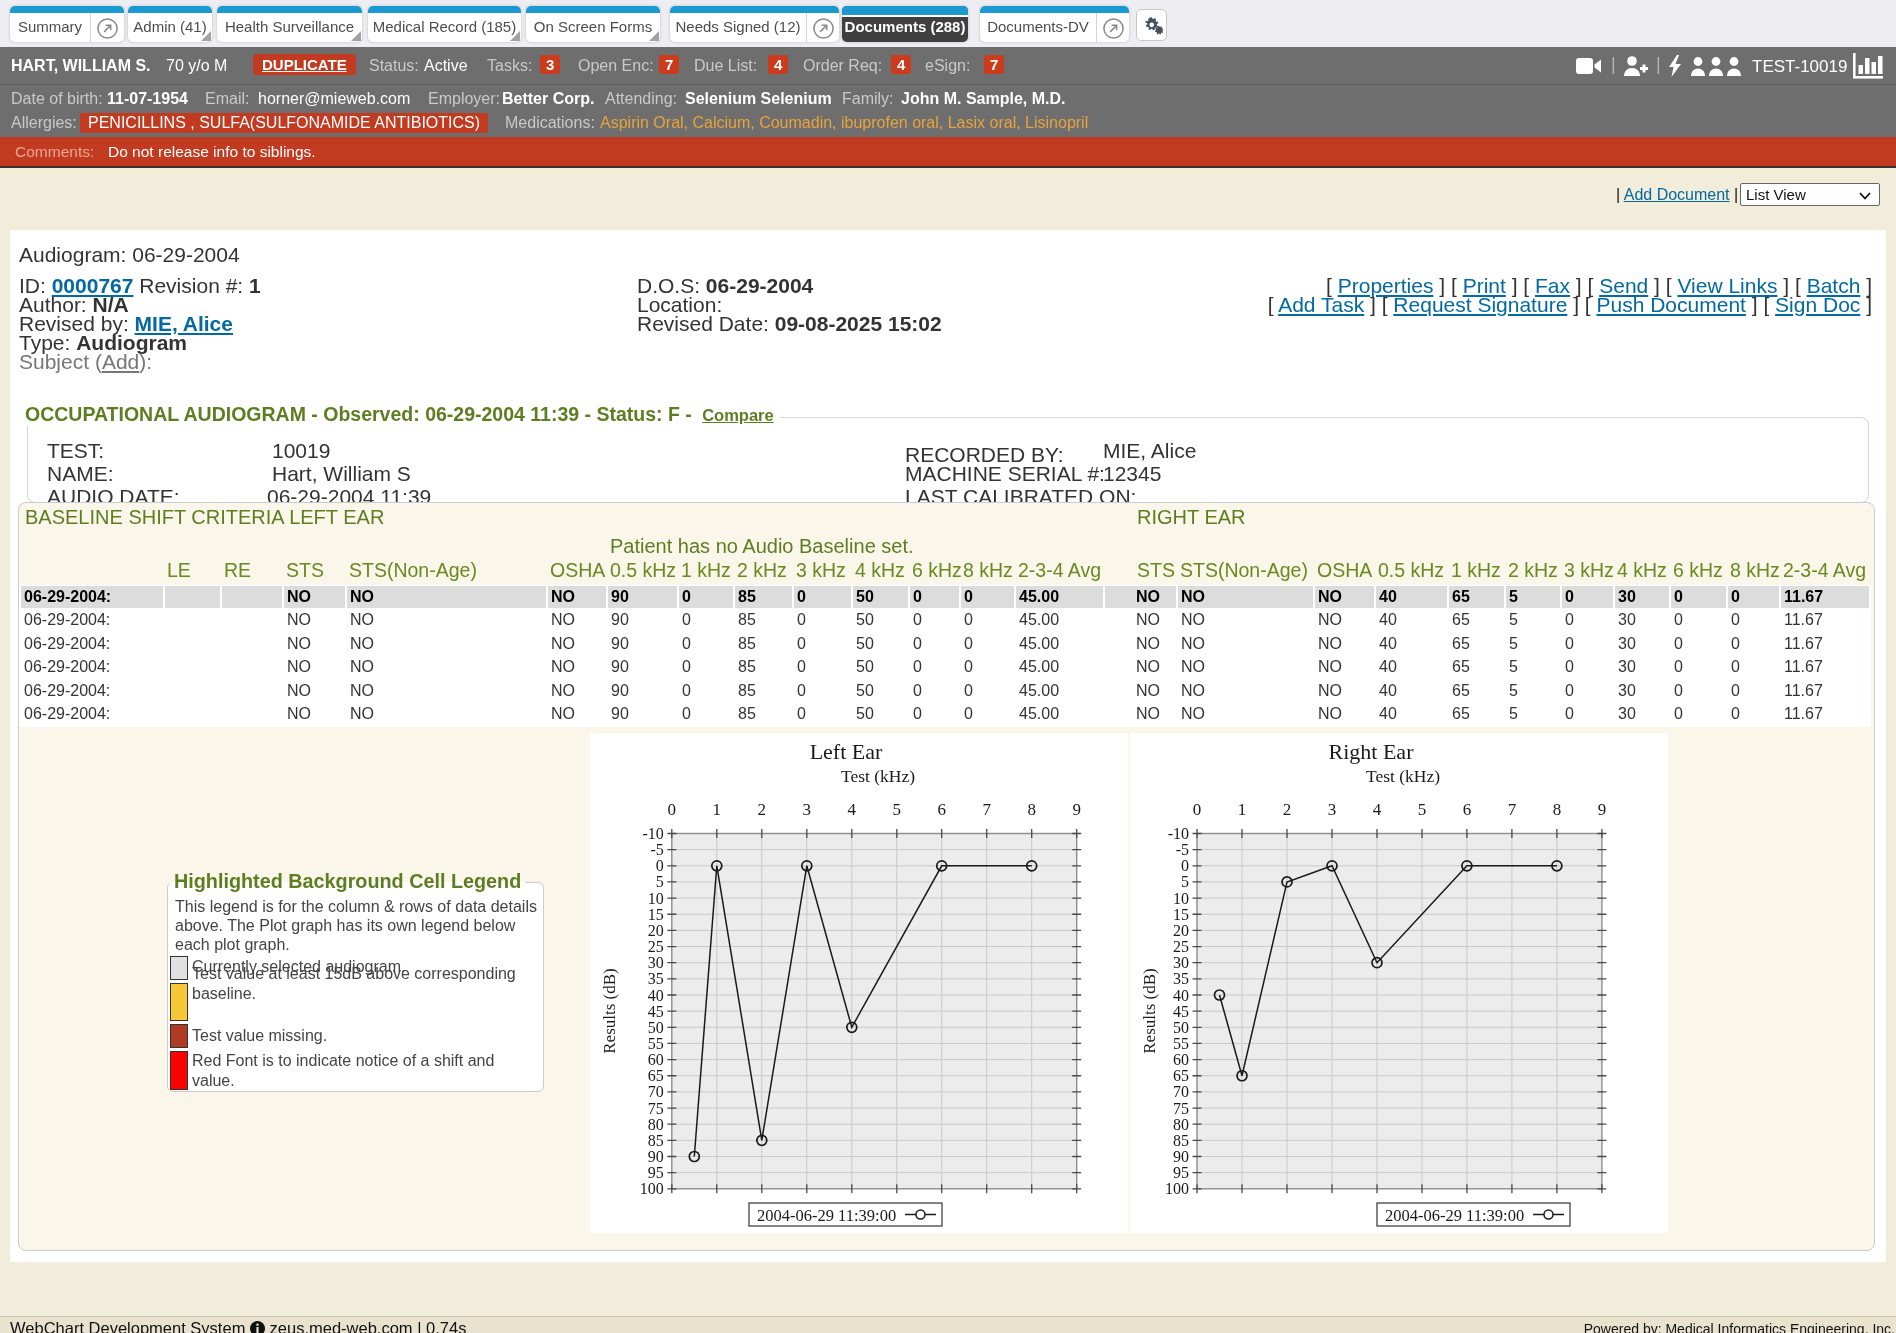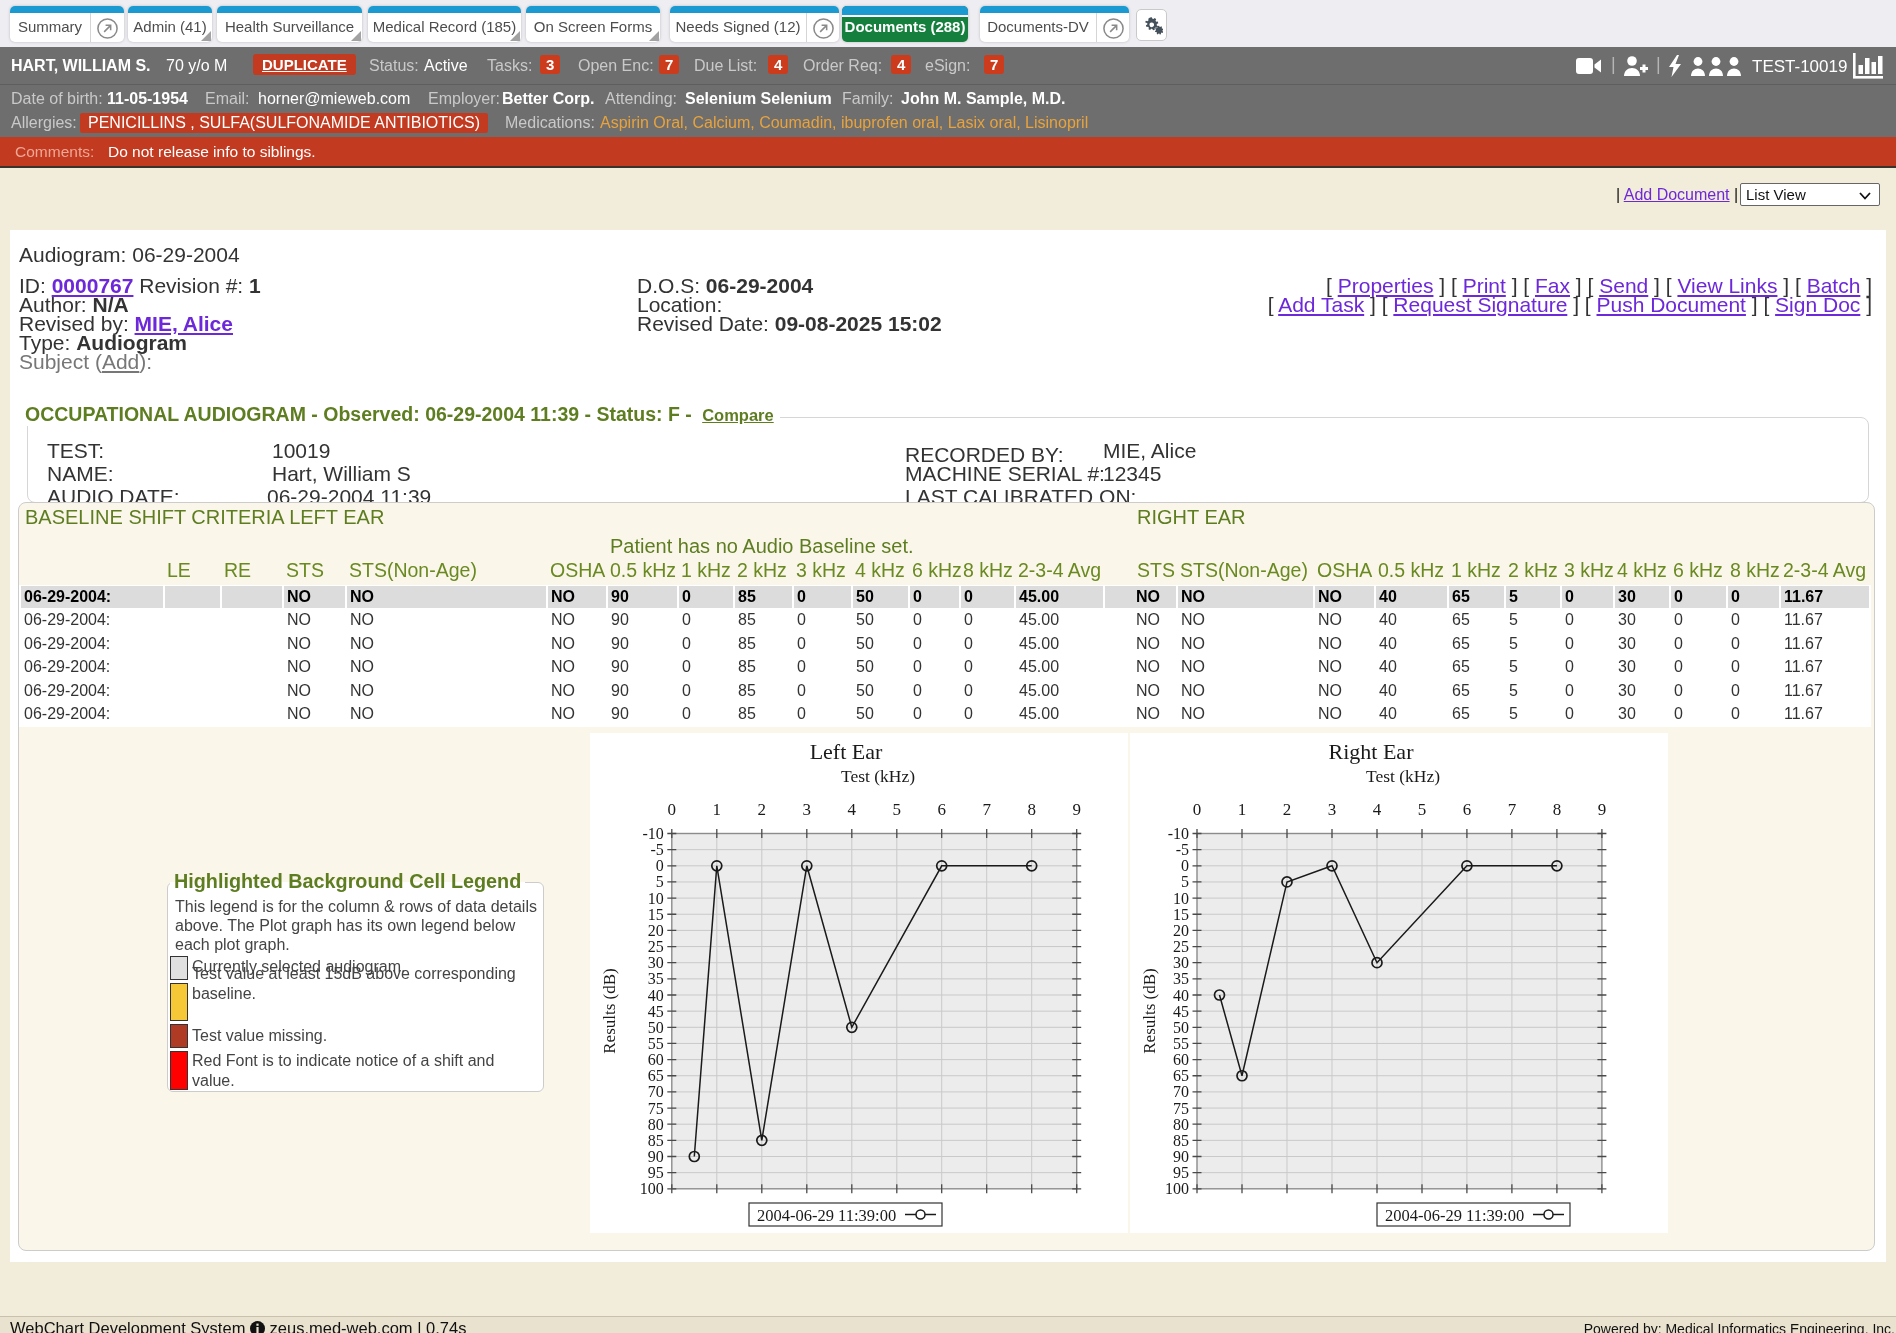--- a/index.html
+++ b/index.html
@@ -1,21 +1,21 @@
 <!DOCTYPE html>
 <html><head><meta charset="utf-8"><style>
 * {margin:0;padding:0;box-sizing:border-box}
 html,body {width:1896px;height:1333px;overflow:hidden;font-family:"Liberation Sans",sans-serif;background:#f2ecda;position:relative}
-a {text-decoration:underline;color:#6d28d9}
+a {text-decoration:underline;color:#0369a1}
 .topbar {position:absolute;left:0;top:0;width:100%;height:47px;background:#eeedf2}
 .tab {position:absolute;top:6px;height:36px;background:#fff;border-radius:5px;box-shadow:0 0 3px rgba(0,0,0,.22);font-size:15px;color:#4d4d4d}
 .tab .tl {position:absolute;left:0;top:12px;text-align:center;white-space:nowrap}
 .tc {font-size:15px}
 .tab::before {content:"";position:absolute;left:0;top:0;right:0;height:7px;background:#1b9ad2;border-radius:5px 5px 0 0}
-.tab.sel {background:#15803d;color:#fff}
+.tab.sel {background:#404040;color:#fff}
 .tab.sel::before {height:9px;border-bottom:2px solid #fff}
 .tab.sel .tl {font-weight:bold}
 .tri {position:absolute;right:1px;bottom:1px;width:0;height:0;border-left:10px solid transparent;border-bottom:10px solid #a2a2a2}
 .tdiv {position:absolute;top:7px;bottom:0;width:1px;background:#d5d5d5}
 .tarr {position:absolute;top:11px}
 .gearbtn {position:absolute;left:1136px;top:9px;width:31px;height:32px;background:#fff;border:1px solid #c9c9c9;border-radius:5px;text-align:center;padding-top:5px}
 .gbar {position:absolute;left:0;top:47px;width:100%;height:106px;background:#6e6e6e;color:#fff;border-bottom:1px solid #3f3f3f}
 .g1 {position:absolute;left:0;top:0;width:100%;height:38px;border-bottom:1px solid #5e5e5e}
 .g1>span {top:10px}
 .g2 {position:absolute;left:0;top:39px;width:100%;height:25px}
@@ -154,21 +154,21 @@
             <rect x="0" y="23" width="30" height="2.6"></rect>
             <rect x="5.5" y="12" width="4.5" height="9"></rect>
             <rect x="12" y="5" width="4.5" height="16"></rect>
             <rect x="18.5" y="9" width="4.5" height="12"></rect>
             <rect x="25" y="3" width="4.5" height="18"></rect>
           </g>
         </svg></span>
 </div>
     <div class="g2">
 <span class="lbl" style="position:absolute;left:11px;">Date of birth:</span>
-      <b style="position:absolute;left:107px">11-05-1954</b>
+      <b style="position:absolute;left:107px">11-07-1954</b>
 <span class="lbl" style="position:absolute;left:205px;">Email:</span>
       <span style="position:absolute;left:258px;">horner@mieweb.com</span>
 <span class="lbl" style="position:absolute;left:428px;">Employer:</span>
       <b style="position:absolute;left:502px">Better Corp.</b>
 <span class="lbl" style="position:absolute;left:605px;">Attending:</span>
       <b style="position:absolute;left:685px">Selenium Selenium</b>
 <span class="lbl" style="position:absolute;left:842px;">Family:</span>
       <b style="position:absolute;left:901px">John M. Sample, M.D.</b>
 </div>
     <div class="g3">

